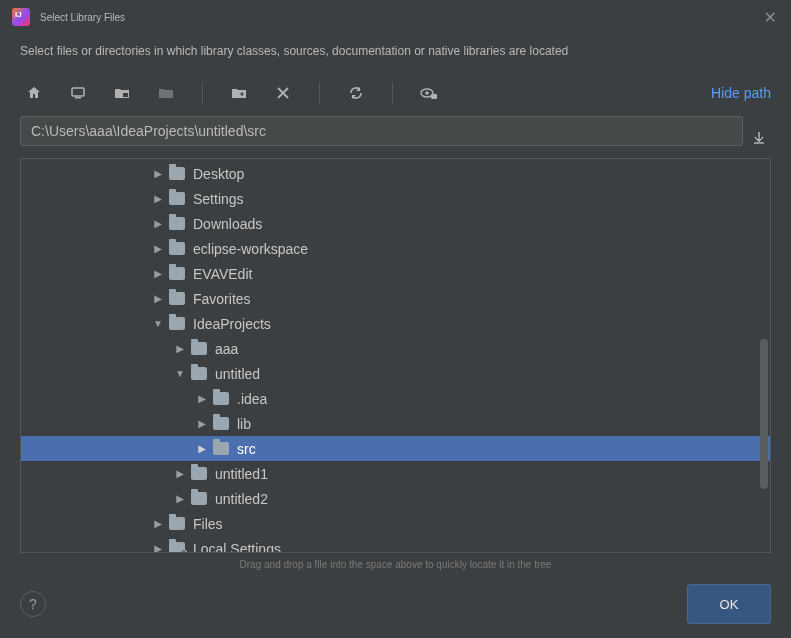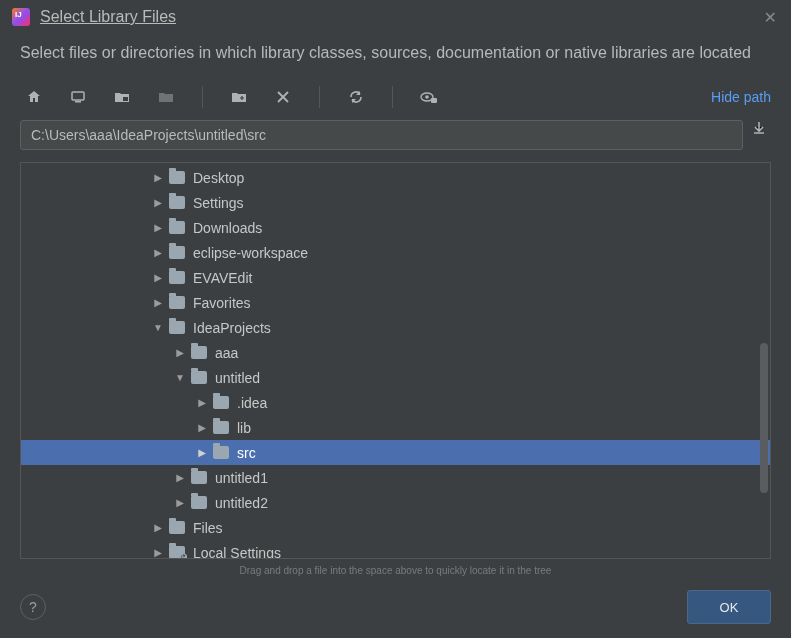--- a/index.html
+++ b/index.html
@@ -25,29 +25,29 @@
     width: 18px; height: 18px;
     background: linear-gradient(135deg, #f97a1f 0%, #8b4ff5 50%, #fe2e63 100%);
     border-radius: 3px;
     margin-right: 10px;
     position: relative;
   }
   .app-icon::after {
     content: "IJ"; font-size: 8px; color: #fff; position: absolute;
     left: 3px; top: 2px; font-weight: bold;
   }
-  .titlebar-title { color: #bababa; font-size: 16px; text-decoration: underline; }
+  .titlebar-title { color: #bababa; font-size: 10px; }
   .close-x {
     position: absolute; right: 14px; top: 8px;
     color: #8a8a8a; font-size: 16px; cursor: pointer;
   }
   .subtitle {
     padding: 10px 12px 16px 20px;
     color: #b8b8b8;
-    font-size: 16px;
+    font-size: 12px;
   }
   .toolbar {
     display: flex;
     align-items: center;
     padding: 6px 20px 6px 20px;
     gap: 16px;
   }
   .tb-btn {
     width: 28px; height: 26px;
     display: flex; align-items: center; justify-content: center;
@@ -58,21 +58,21 @@
   .tb-sep { width: 1px; height: 22px; background: #555; margin: 0 6px; }
   .tb-disabled { opacity: 0.45; cursor: default; }
   .hide-path {
     margin-left: auto;
     color: #589df6;
     cursor: pointer;
     font-size: 14px;
   }
   .path-row {
     display: flex;
-    align-items: flex-start;
+    align-items: flex-end;
     padding: 4px 20px 4px 20px;
     gap: 8px;
   }
   .path-input {
     flex: 1;
     background: #45494a;
     border: 1px solid #5e6060;
     color: #bababa;
     padding: 6px 10px;
     font-size: 14px;
@@ -144,21 +144,21 @@
     border-radius: 50%;
     border: 1px solid #5e6060;
     color: #9c9c9c;
     display:flex; align-items:center; justify-content:center;
     cursor:pointer;
     font-size: 14px;
   }
   .spacer { flex:1; }
   .btn {
     min-width: 84px;
-    height: 34px;
+    height: 40px;
     border-radius: 3px;
     border: 1px solid #5e6060;
     background: #4c5052;
     color: #c7c7c7;
     font-size: 13px;
     cursor:pointer;
     display:flex; align-items:center; justify-content:center;
   }
   .btn.primary {
     background: #365880;

